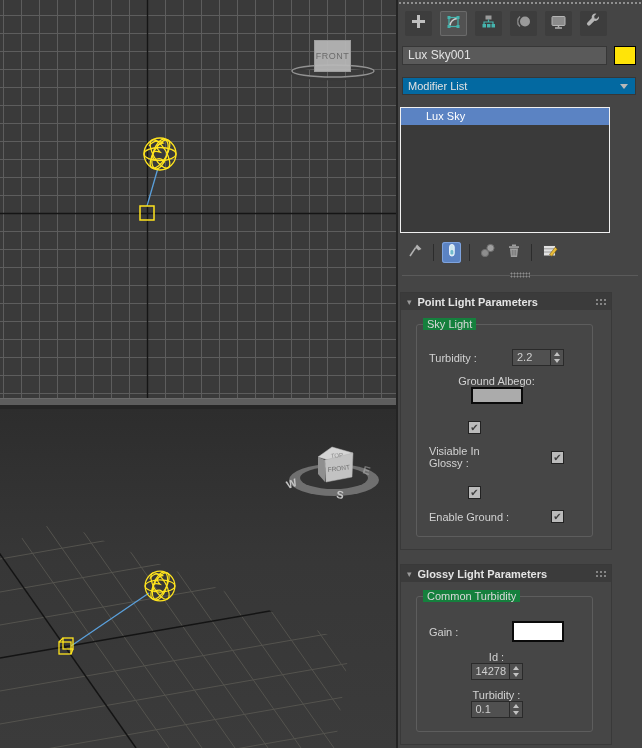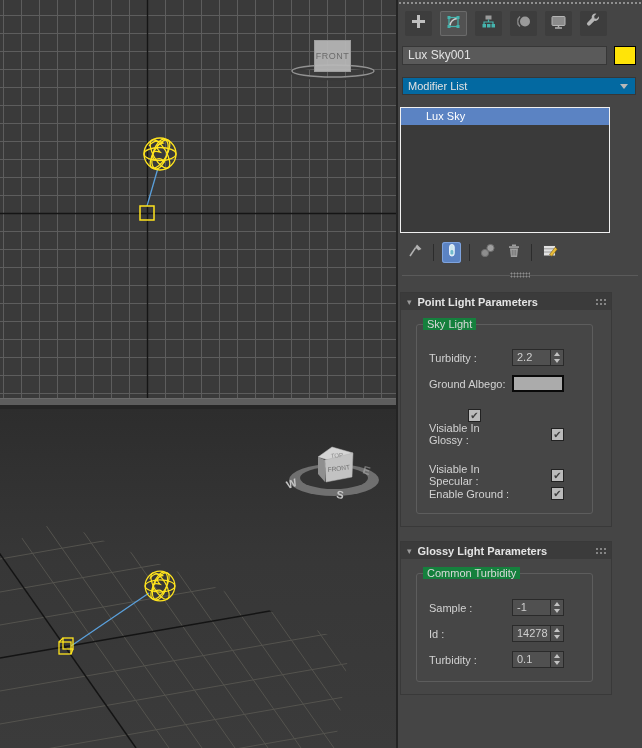--- a/index.html
+++ b/index.html
@@ -95,22 +95,22 @@
                  align-items:center; justify-content:center; gap:3px; }
   .tri-up { width:0; height:0; border-left:3px solid transparent; border-right:3px solid transparent;
             border-bottom:4px solid #c2c2c2; }
   .tri-down { width:0; height:0; border-left:3px solid transparent; border-right:3px solid transparent;
               border-top:4px solid #c2c2c2; }
 
   .swatch { width:52px; height:17px; border:2px solid #0a0a0a; }
   .swatch-tall { height:21px; }
 
   .checkbox { width:13px; height:13px; background:#bbbbbb; border:1px solid #222;
-              font-size:10px; color:#3f3f3f; line-height:11px; text-align:center; } .mt10{margin-top:9px;} .mt16{margin-top:17px;}
-  .mt11{margin-top:0;} .mt8{margin-top:8px;}
+              font-size:10px; color:#3f3f3f; line-height:11px; text-align:center; } .mt10{margin-top:9px;flex-direction:column;} .mt16{margin-top:17px;}
+  .mt11{margin-top:11px;} .mt8{margin-top:8px;}
 </style>
 </head>
 <body>
 
 <div id="root">
 
   <div class="vp-top">
     <svg width="396" height="399" viewBox="0 0 396 399">
       <defs>
         <g id="ball" fill="none" stroke-width="1.3">
@@ -364,21 +364,20 @@
           </div>
 
           <div class="prow mt11">
             <span class="plabel">Visiable In Glossy :</span>
             <div class="ctrl">
               <div class="checkbox">✔</div>
             </div>
           </div>
 
           <div class="prow mt16">
-            <span class="plabel">Visiable In Specular :</span>
             <div class="ctrl">
               <div class="checkbox">✔</div>
             </div>
           </div>
 
           <div class="prow mt11">
             <span class="plabel">Enable Ground :</span>
             <div class="ctrl">
               <div class="checkbox">✔</div>
             </div>
@@ -391,33 +390,27 @@
     <div class="rollout">
       <div class="rollout-header">
         <span class="rollout-arrow">▾</span>
         <span>Glossy Light Parameters</span>
         <span class="grip"></span>
       </div>
       <div class="rollout-body">
         <div class="groupbox">
           <span class="group-legend">Common Turbidity</span>
 
-
-          <div class="prow mt10">
-            <span class="plabel">Sample :</span>
-            <div class="ctrl">
-              <div class="spinner">
-                <span class="spin-val">-1</span>
-                <span class="spin-arrows">
-                  <span class="tri-up"></span>
-                  <span class="tri-down"></span>
-                </span>
-              </div>
-            </div>
-          </div>
+          <div class="prow mt8">
+            <span class="plabel">Gain :</span>
+            <div class="ctrl">
+              <div class="swatch swatch-tall" style="background-color: rgb(255, 255, 255);"></div>
+            </div>
+          </div>
+
 
           <div class="prow mt10">
             <span class="plabel">Id :</span>
             <div class="ctrl">
               <div class="spinner">
                 <span class="spin-val">14278</span>
                 <span class="spin-arrows">
                   <span class="tri-up"></span>
                   <span class="tri-down"></span>
                 </span>

